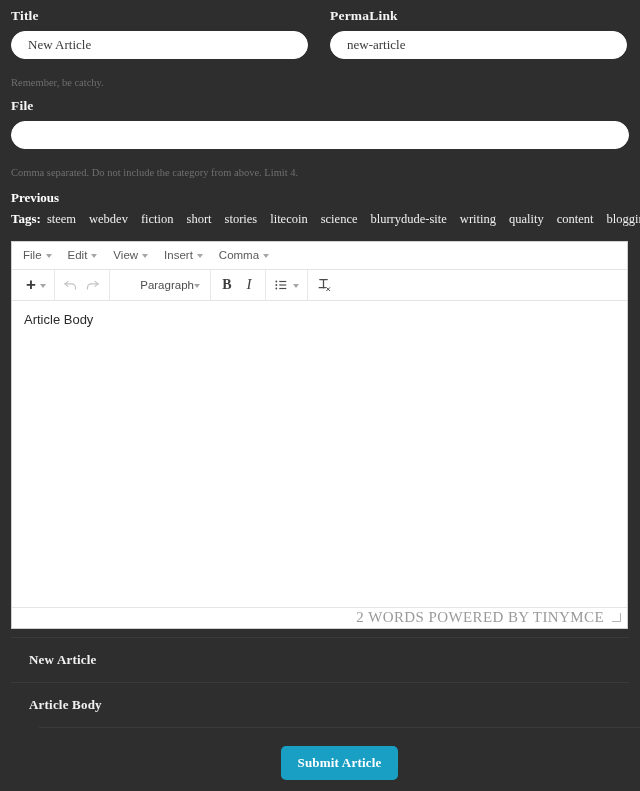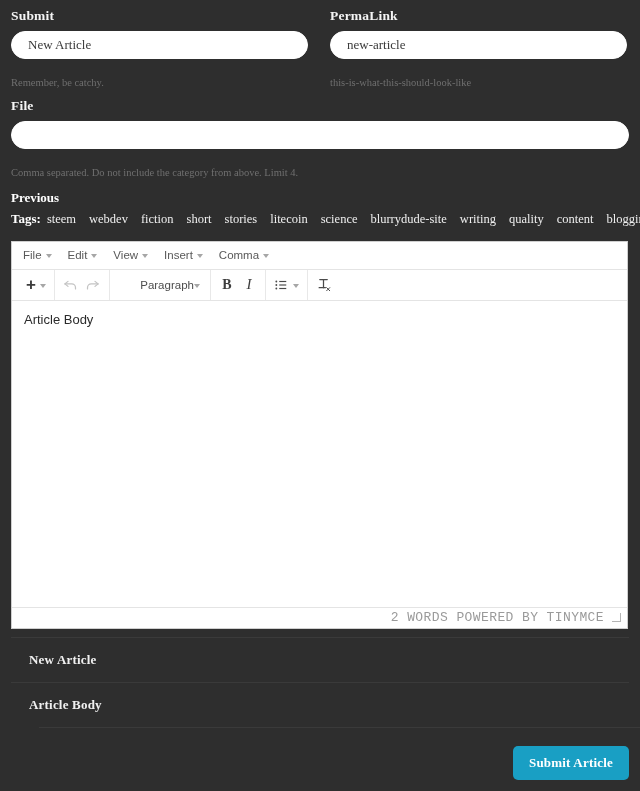--- a/index.html
+++ b/index.html
@@ -178,25 +178,25 @@
     border-top: 1px solid #e4e4e4;
     display: flex;
     align-items: center;
     justify-content: flex-end;
     padding-right: 6px;
     gap: 8px;
     background: #fff;
     flex: none;
   }
   .mce-wordcount {
-    font-size: 13px;
+    font-size: 15px;
     color: #9a9a9a;
     letter-spacing: .4px;
     text-transform: uppercase;
-    font-family: Liberation Mono, monospace;
+    font-family: Liberation Serif, serif;
   }
   .resize-handle {
     width: 9px; height: 9px;
     position: relative;
     cursor: nwse-resize;
   }
   .resize-handle::before,
   .resize-handle::after {
     content: "";
     position: absolute;
@@ -223,21 +223,21 @@
     font-weight: bold;
     color: #f0f0f0;
     letter-spacing: .2px;
   }
 
   
   .footer {
     border-top: 1px solid #3a3a3a;
     padding: 18px 11px 0 11px;
     display: flex;
-    justify-content: flex-end;
+    justify-content: center;
     margin-left: 39px;
   }
   .submit-btn {
     background: #199fc4;
     color: #ffffff;
     border: none;
     border-radius: 5px;
     font-family: "Liberation Serif", serif;
     font-size: 13px;
     font-weight: bold;
@@ -247,29 +247,28 @@
   }
 </style>
 </head>
 <body>
 
 <div class="page">
 
   <div class="field-row">
 
     <div class="field">
-      <div class="field-label">Submit</div>
+      <div class="field-label">Title</div>
       <input class="pill-input" type="text" value="New Article" style="">
       <div class="help-text">Remember, be catchy.</div>
     </div>
 
     <div class="field">
       <div class="field-label">PermaLink</div>
       <input class="pill-input" type="text" value="new-article" style="">
-      <div class="help-text">this-is-what-this-should-look-like</div>
     </div>
 
   </div>
 
   <div class="tags-block">
     <div class="field-label">File</div>
     <input class="pill-input" type="text" value="" style="">
     <div class="help-text">Comma separated. Do not include the category from above. Limit 4.</div>
   </div>
 

